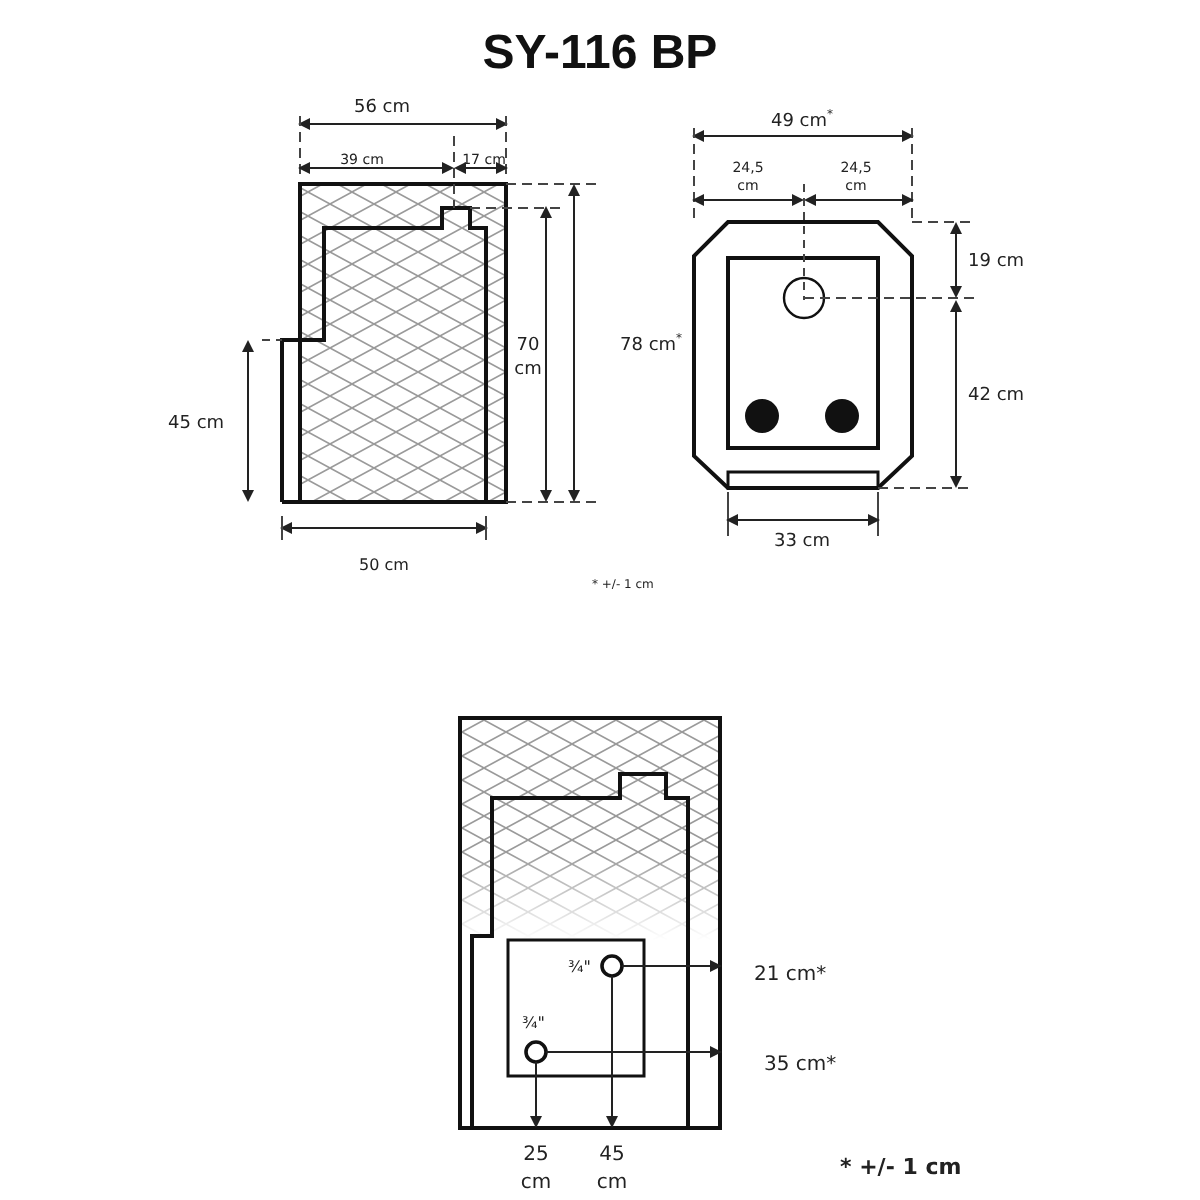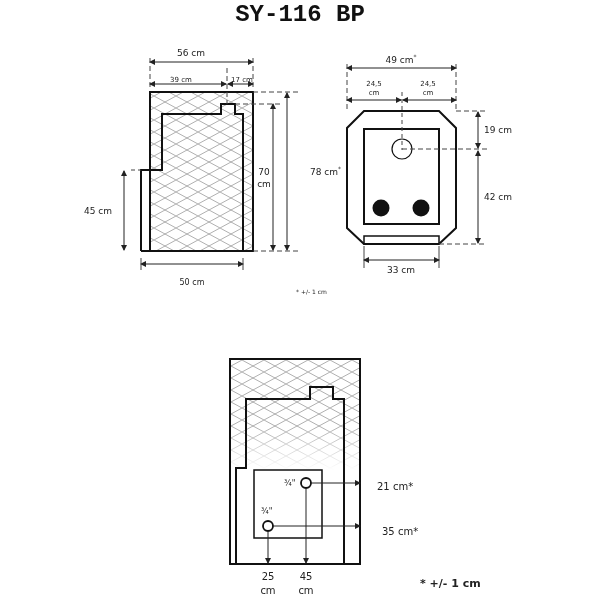--- a/index.html
+++ b/index.html
@@ -1,17 +1,17 @@
 <!DOCTYPE html>
 <html><head>
 <meta charset="utf-8">
 <style>
   html, body { margin:0; padding:0; background:#ffffff; }
   body { width:600px; height:600px; position:relative; overflow:hidden; font-family:"Liberation Sans", sans-serif; }
-  .title { position:absolute; left:0; top:0; width:600px; text-align:center; font-weight:bold; font-size:24px; color:#111; line-height:30px;font-family:Liberation Mono, monospace; }
+  .title { position:absolute; left:0; top:12px; width:600px; text-align:center; font-weight:bold; font-size:24px; color:#111; line-height:30px; }
   svg { position:absolute; left:0; top:0; }
   .lbl { font-family:"DejaVu Sans", sans-serif; fill:#222; }
 </style>
 </head>
 <body>
 
 <div class="title">SY-116 BP</div>
 
 <svg width="600" height="600" viewBox="0 0 600 600">
   <defs>

